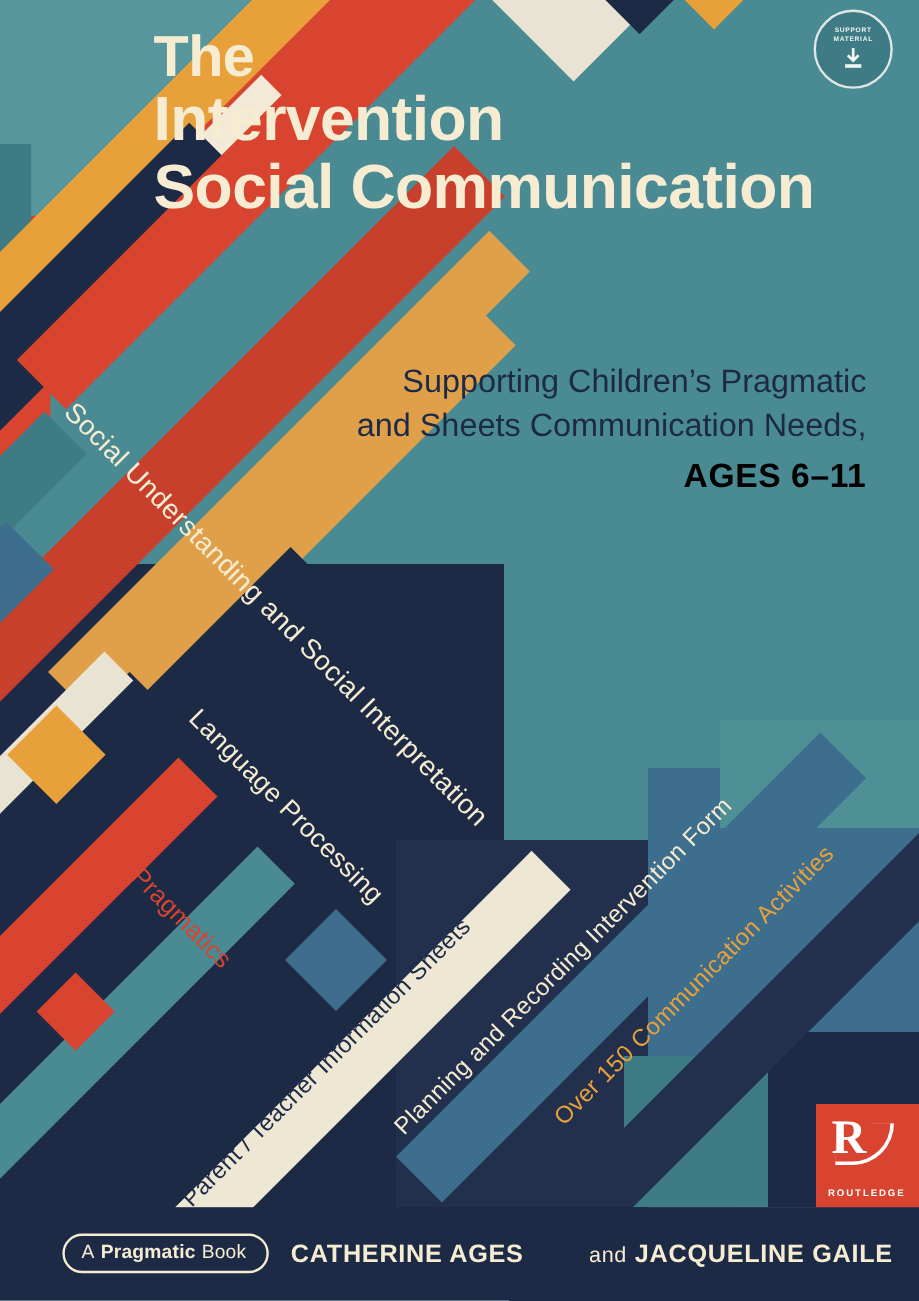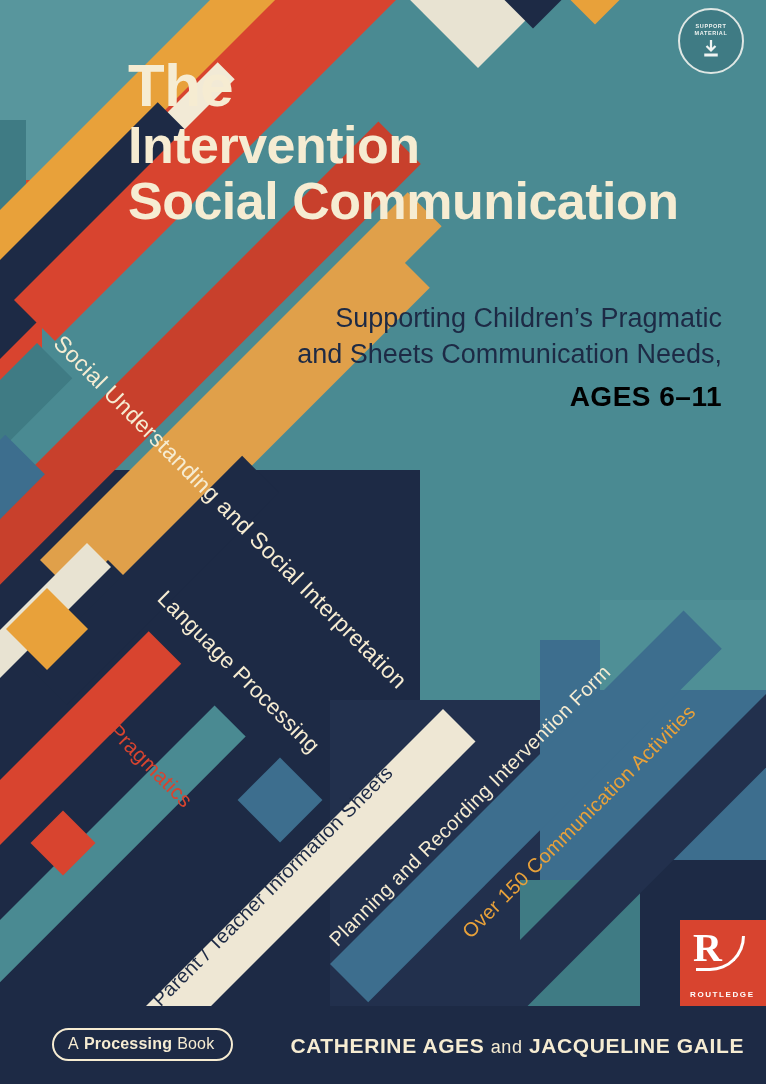--- a/index.html
+++ b/index.html
@@ -44,21 +44,21 @@
     z-index: 40;
   }
   .title-line {
     font-weight: bold;
     color: #f6ecd2;
     font-size: 52px;
     line-height: 1.07;
     letter-spacing: -0.5px;
     white-space: nowrap;
   }
-  .title-line.l1 { font-size: 60px; margin-top: 32px; }
+  .title-line.l1 { font-size: 48px; }
   .subtitle-block {
     position: absolute;
     right: 44px;
     top: 300px;
     width: 540px;
     text-align: right;
     z-index: 40;
   }
   .subtitle {
     color: #1d2a45;
@@ -99,20 +99,21 @@
     bottom: 26px;
     color: #f6ecd2;
     font-size: 21px;
     font-weight: bold;
     letter-spacing: 0.6px;
     z-index: 70;
   }
   .authors .and {
     font-weight: normal;
     font-size: 18px;
+    margin-left: 48px;
   }
   .speechmark {
     position: absolute;
     left: 52px;
     bottom: 23px;
     z-index: 70;
     border: 2px solid #f6ecd2;
     border-radius: 22px;
     padding: 5px 17px 6px 14px;
     color: #f6ecd2;
@@ -277,21 +278,21 @@
   <div class="routledge">
     <div class="rswoosh"></div>
     <div class="rmark">R</div>
     <div class="rtext">ROUTLEDGE</div>
   </div>
 
   <div class="bottom-bar"></div>
 
   <div class="speechmark">
     <span>A</span>
-    <span class="sm-bold">Processing</span>
+    <span class="sm-bold">Pragmatic</span>
     <span>Book</span>
   </div>
 
   <div class="authors">
     <span>CATHERINE AGES</span>
     <span class="and">and</span>
     <span>JACQUELINE GAILE</span>
   </div>
 
 </div>

